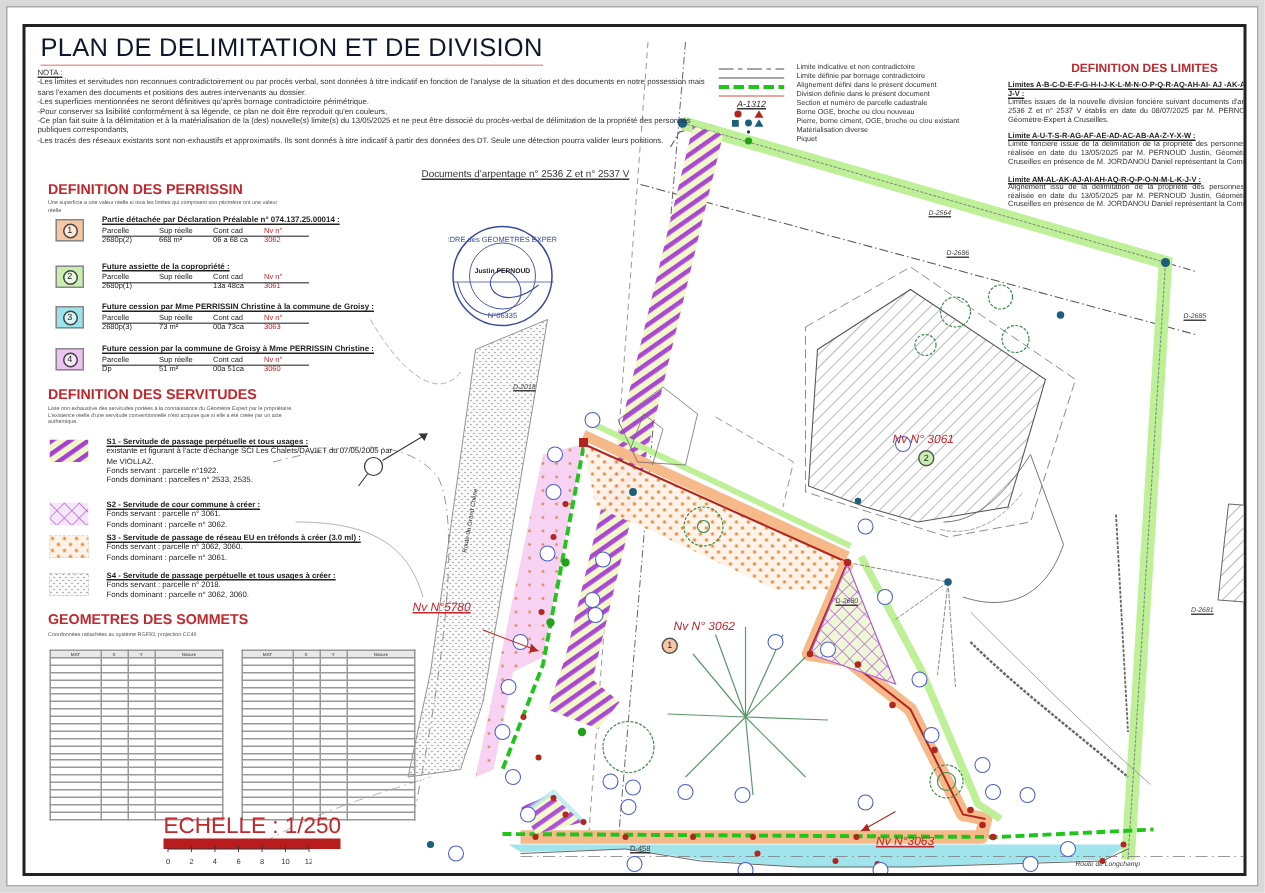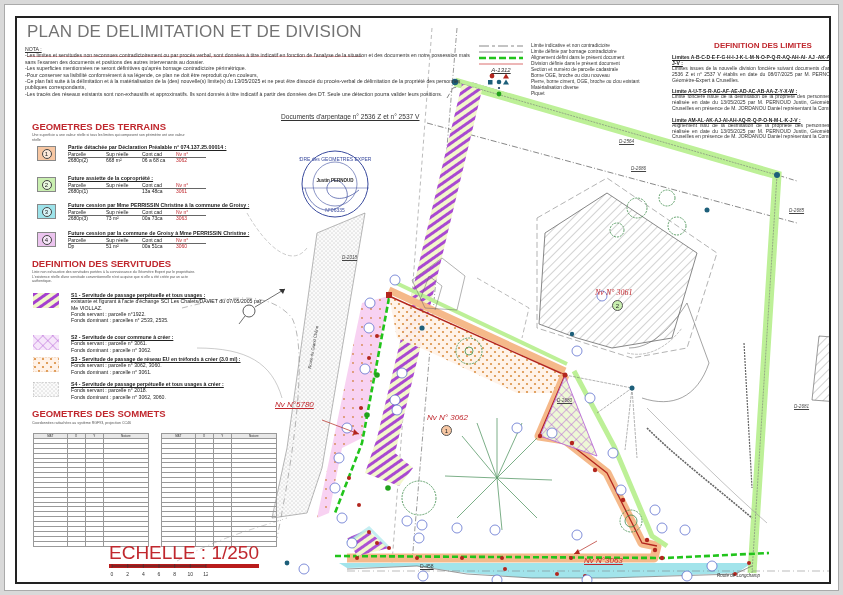--- a/index.html
+++ b/index.html
@@ -1,40 +1,40 @@
 <!DOCTYPE html>
 <html><head>
 <meta charset="utf-8">
 <style>
   * { box-sizing: border-box; margin: 0; padding: 0; }
   html, body { width: 843px; height: 595px; overflow: hidden; background: #d9d9d9; }
   body { font-family: "Liberation Sans", sans-serif; color: #222; position: relative; }
   .sheet { position: absolute; left: 4px; top: 4px; width: 835px; height: 587px; background: #fff; border: 1px solid #aaa; }
   .frame { position: absolute; left: 10px; top: 11px; width: 816px; height: 568px; border: 2px solid #222; background: #fff; overflow: hidden; }
-  .title { position: absolute; left: 10px; top: 4px; font-size: 17px; color: #737373; font-weight: normal; letter-spacing: 0.2px; border-bottom: 1px solid #e3a0a3; padding-bottom: 14px; }
+  .title { position: absolute; left: 10px; top: 4px; font-size: 17px; color: #0f172a; font-weight: normal; letter-spacing: 0.2px; border-bottom: 1px solid #e3a0a3; padding-bottom: 1px; }
   .nota { position: absolute; left: 8px; top: 28px; width: 445px; font-size: 5.2px; line-height: 6.4px; color: #333; }
   .nota .nota-head { text-decoration: underline; }
   .docs-ref { position: absolute; left: 264px; top: 95px; font-size: 6.6px; color: #333; text-decoration: underline; }
   .section-h { position: absolute; left: 15px; font-size: 9.5px; font-weight: bold; color: #c0282e; }
   .section-sub { position: absolute; left: 15px; font-size: 3.6px; color: #555; line-height: 4.5px; width: 160px; }
   .terrain { position: absolute; left: 16px; width: 230px; height: 26px; }
   .terrain .num { position: absolute; left: 4px; top: 2px; width: 19px; height: 15px; border: 1px solid #888; display: flex; align-items: center; justify-content: center; }
   .terrain .num span { width: 10px; height: 10px; border: 1px solid #444; border-radius: 50%; font-size: 6px; display: flex; align-items: center; justify-content: center; background: rgba(255,255,255,0.6); }
   .terrain .th { position: absolute; left: 35px; top: 0; font-size: 5.3px; font-weight: bold; text-decoration: underline; white-space: nowrap; }
   .terrain .cols { position: absolute; left: 35px; top: 7px; font-size: 5px; display: grid; grid-template-columns: 38px 36px 34px 30px; border-bottom: 1px solid #666; }
   .terrain .vals { position: absolute; left: 35px; top: 13px; font-size: 5px; display: grid; grid-template-columns: 38px 36px 34px 30px; }
   .red { color: #c0282e; }
   .serv { position: absolute; left: 16px; width: 230px; }
   .serv .sw { position: absolute; left: 0; top: 1px; width: 26px; height: 15px; }
   .serv .txt { position: absolute; left: 38px; top: 0; font-size: 5.2px; line-height: 6.3px; width: 195px; }
   .serv .txt .sh { font-weight: bold; text-decoration: underline; }
   .tbl { position: absolute; top: 415px; font-size: 3px; border-collapse: collapse; }
   .tbl td, .tbl th { border: 0.5px solid #999; height: 4.9px; padding: 0 1px; color: #666; white-space: nowrap; }
   .tbl th { background: #e8e8e8; }
-  .echelle { position: absolute; left: 92px; top: 524px; font-size: 19px; color: #c0282e; border-bottom: 4px solid #b91c1c; }
+  .echelle { position: absolute; left: 92px; top: 524px; font-size: 15px; color: #c0282e; border-bottom: 7px solid #b91c1c; }
   .scalebar { position: absolute; left: 93px; top: 545px; width: 98px; height: 16px; }
   .legend { position: absolute; left: 462px; top: 25px; width: 190px; }
   .legend .row { position: relative; height: 6px; font-size: 4.8px; line-height: 6px; color: #333; }
   .legend .row .sym { position: absolute; left: 0; top: 0; width: 44px; height: 6px; }
   .legend .row .lbl { position: absolute; left: 52px; top: 0; white-space: nowrap; }
   .limites { position: absolute; left: 655px; top: 23px; width: 182px; }
   .limites h3 { font-size: 8px; font-weight: bold; color: #c0282e; text-align: center; margin-bottom: 4px; }
   .limites .lh { font-size: 5px; font-weight: bold; text-decoration: underline; line-height: 6px; }
   .limites .lt { font-size: 5px; line-height: 5.8px; text-align: justify; margin-bottom: 5px; color: #333; }
   .map { position: absolute; left: 0; top: 0; width: 816px; height: 568px; }
@@ -264,23 +264,23 @@
     <svg class="stamp" viewBox="0 0 72 72">
       <circle cx="36" cy="36" r="33" fill="none" stroke="#3a4b9e" stroke-width="1"></circle>
       <circle cx="36" cy="36" r="22" fill="none" stroke="#3a4b9e" stroke-width="0.6"></circle>
       <path d="M6 40 C 10 60, 30 70, 45 55 C 55 45, 40 25, 30 35 C 22 45, 38 60, 60 42" fill="none" stroke="#3a4b9e" stroke-width="0.7"></path>
       <line x1="3" y1="40" x2="70" y2="40" stroke="#3a4b9e" stroke-width="0.5"></line>
       <text x="36" y="13" font-size="5" fill="#3a4b9e" text-anchor="middle" font-family="Liberation Sans, sans-serif">ORDRE des GEOMETRES EXPERTS</text>
       <text x="36" y="34" font-size="4.5" fill="#222" text-anchor="middle" font-weight="bold" font-family="Liberation Sans, sans-serif">Justin PERNOUD</text>
       <text x="36" y="64" font-size="5" fill="#3a4b9e" text-anchor="middle" font-family="Liberation Sans, sans-serif">N°06335</text>
     </svg>
 
-    <div class="plot-label" style="left:578px;top:270px;font-family:Liberation Serif, serif;">Nv N° 3061</div>
+    <div class="plot-label" style="left:578px;top:270px;">Nv N° 3061</div>
     <div style="position:absolute;left:595px;top:282px;width:11px;height:11px;border-radius:50%;background:#c9efb0;border:1px solid #555;font-size:6px;display:flex;align-items:center;justify-content:center;">2</div>
-    <div class="plot-label" style="left:410px;top:395px;text-align:right;">Nv N° 3062</div>
+    <div class="plot-label" style="left:432px;top:395px;text-align:right;">Nv N° 3062</div>
     <div style="position:absolute;left:424px;top:407px;width:11px;height:11px;border-radius:50%;background:#f7c7a3;border:1px solid #555;font-size:6px;display:flex;align-items:center;justify-content:center;">1</div>
     <div class="plot-label" style="left:258px;top:382px;text-decoration:underline;">Nv N°5780</div>
     <div class="plot-label" style="left:567px;top:538px;text-decoration:underline;">Nv N°3063</div>
 
     <div style="position:absolute;left:602px;top:121px;font-size:4.6px;font-style:italic;text-decoration:underline;color:#444;">D-2564</div>
     <div style="position:absolute;left:614px;top:148px;font-size:4.6px;font-style:italic;text-decoration:underline;color:#444;">D-2686</div>
     <div style="position:absolute;left:772px;top:190px;font-size:4.6px;font-style:italic;text-decoration:underline;color:#444;">D-2685</div>
     <div style="position:absolute;left:325px;top:237px;font-size:4.6px;font-style:italic;text-decoration:underline;color:#444;">D-2018</div>
     <div style="position:absolute;left:777px;top:386px;font-size:4.6px;font-style:italic;text-decoration:underline;color:#444;">D-2681</div>
     <div style="position:absolute;left:540px;top:380px;font-size:4.6px;font-style:italic;text-decoration:underline;color:#444;">D-2680</div>
@@ -292,21 +292,21 @@
     <div class="nota">
       <div class="nota-head">NOTA :</div>
       <div>-Les limites et servitudes non reconnues contradictoirement ou par procès verbal, sont données à titre indicatif en fonction de l'analyse de la situation et des documents en notre possession mais sans l'examen des documents et positions des autres intervenants au dossier.</div>
       <div>-Les superficies mentionnées ne seront définitives qu'après bornage contradictoire périmétrique.</div>
       <div>-Pour conserver sa lisibilité conformément à sa légende, ce plan ne doit être reproduit qu'en couleurs,</div>
       <div>-Ce plan fait suite à la délimitation et à la matérialisation de la (des) nouvelle(s) limite(s) du 13/05/2025 et ne peut être dissocié du procès-verbal de délimitation de la propriété des personnes publiques correspondants,</div>
       <div>-Les tracés des réseaux existants sont non-exhaustifs et approximatifs. Ils sont donnés à titre indicatif à partir des données des DT. Seule une détection pourra valider leurs positions.</div>
     </div>
     <div class="docs-ref">Documents d'arpentage n° 2536 Z et n° 2537 V</div>
 
-    <div class="section-h" style="top:103px;">GEOMETRES DES TERRAINS</div>
+    <div class="section-h" style="top:103px;">DEFINITION DES PERRISSIN</div>
     <div class="section-sub" style="top:115px;">Une superficie a une valeur réelle si tous les limites qui composent son périmètre ont une valeur réelle</div>
 
     <div class="terrain" style="top:126px;">
       <div class="num" style="background:#f7c7a3;">
           <span>1</span>
         </div>
       <div class="th">Partie détachée par Déclaration Préalable n° 074.137.25.00014 :</div>
       <div class="cols">
           <span>Parcelle</span>
           <span>Sup réelle</span>

